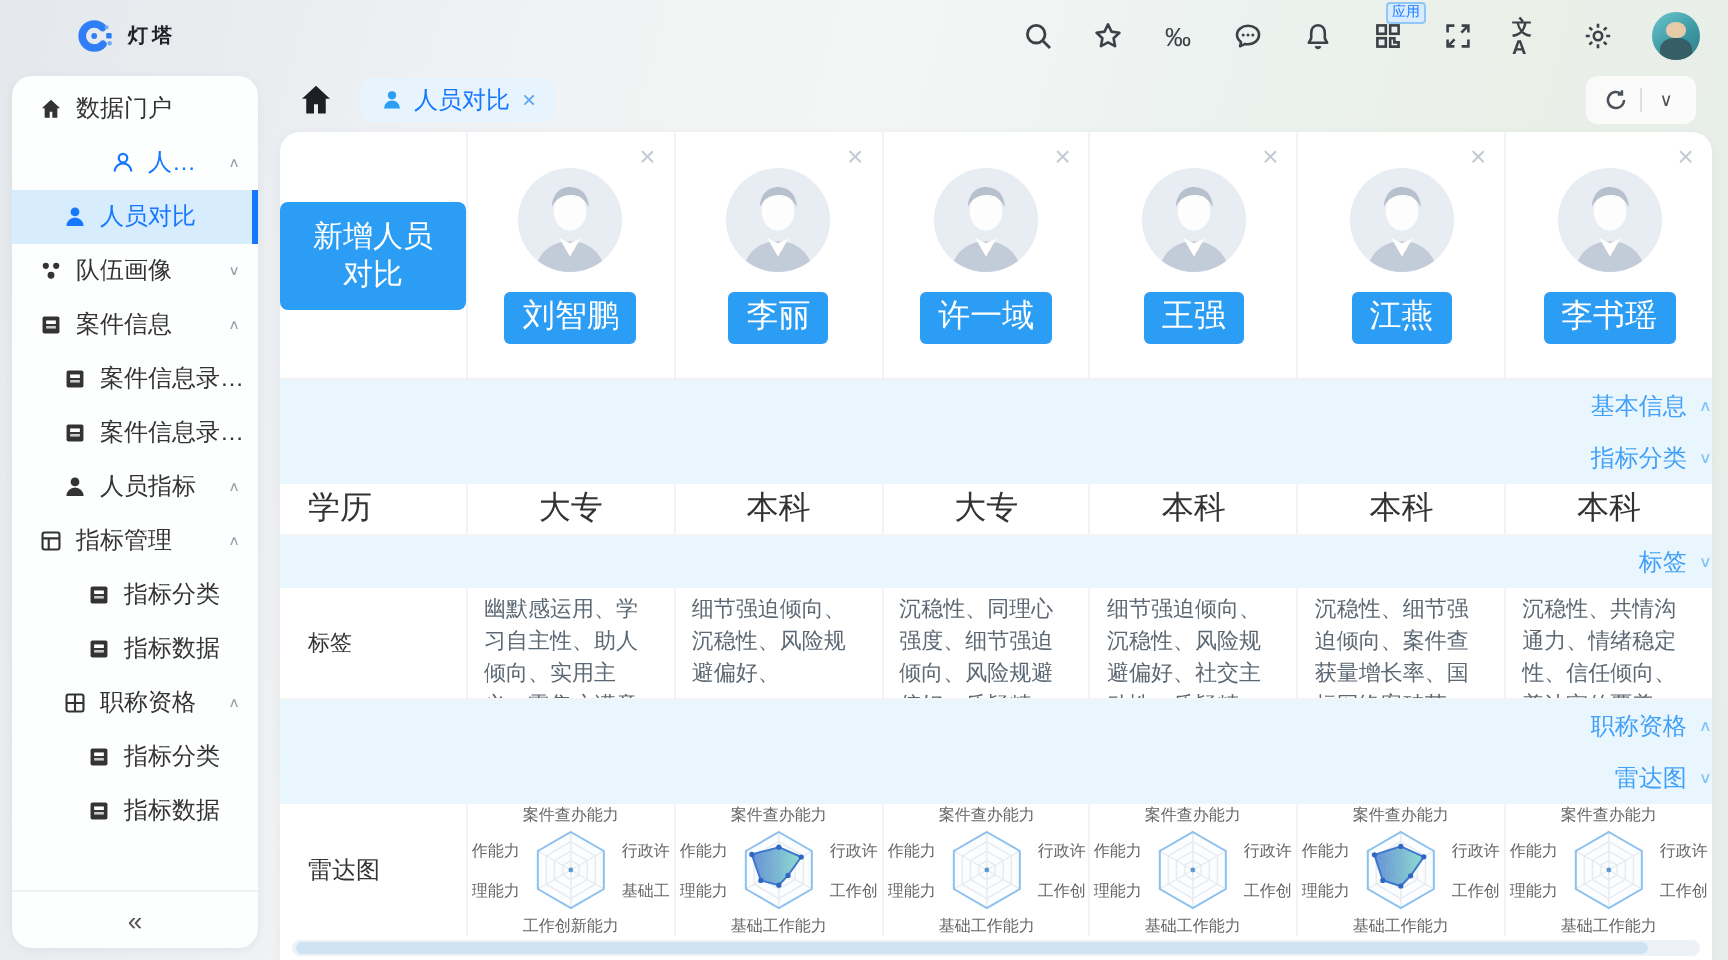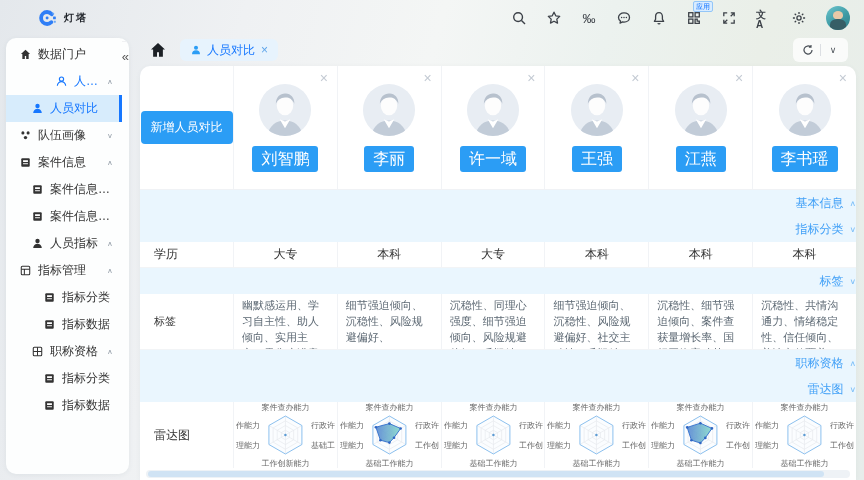--- a/index.html
+++ b/index.html
@@ -18,21 +18,21 @@
   .logo-text { font-size:10px; font-weight:bold; color:#1f2329; letter-spacing:2px; }
   .topbar-right { margin-left:auto; display:flex; align-items:center; gap:19px; }
   .tb-icon { width:16px; height:16px; color:#3c4148; position:relative; cursor:pointer; display:grid; place-items:center; }
   .icon-txt { font-size:12px; line-height:1; color:currentColor; }
   .badge-mini { position:absolute; top:-9px; left:7px; background:#d9ecff; border:1px solid #93c6f8; color:#1677ff; font-size:7px; line-height:9px; padding:0 2px; border-radius:2px; white-space:nowrap; }
   .avatar-sm { width:24px; height:24px; border-radius:50%; background:linear-gradient(145deg,#6cc5ce 0%,#3d9aa4 55%,#2f7d86 100%); position:relative; overflow:hidden; flex:none; cursor:pointer; }
   .avatar-sm::after { content:""; position:absolute; left:7px; top:5px; width:10px; height:8px; border-radius:50% 50% 45% 45%; background:#e8c9a8; }
   .avatar-sm::before { content:""; position:absolute; left:4px; top:13px; width:16px; height:12px; border-radius:45% 45% 0 0; background:#365e66; }
 
   
-  .sidebar { position:absolute; left:6px; top:38px; bottom:6px; width:123px; background:#fdfefe; border-radius:10px; box-shadow:0 1px 5px rgba(60,80,100,.07); display:flex; flex-direction:row; overflow:hidden; padding-top:3px; }
+  .sidebar { position:absolute; left:6px; top:38px; bottom:6px; width:123px; background:#fdfefe; border-radius:10px; box-shadow:0 1px 5px rgba(60,80,100,.07); display:flex; flex-direction:column; overflow:hidden; padding-top:3px; }
   .side-list { flex:1; overflow:hidden; }
   .side-item { height:27px; display:flex; align-items:center; gap:6px; padding-left:13px; font-size:12px; color:#333; cursor:pointer; white-space:nowrap; }
   .side-item.lvl1 { padding-left:25px; }
   .side-item.lvl2 { padding-left:37px; }
   .side-item .si-ico { width:13px; height:13px; flex:none; }
   .side-item .si-label { overflow:hidden; text-overflow:ellipsis; }
   .side-item .side-chev { margin-left:auto; margin-right:9px; font-size:8px; color:#9aa3ad; transform:scaleY(.85); }
   .side-item.active { color:#1677ff;margin-left:36px; }
   .side-item.selected { background:#d7ecfc; color:#1677ff; border-right:3px solid #1677ff; }
   .side-footer { height:29px; border-top:1px solid #f0f1f3; display:grid; place-items:center; color:#555; font-size:13px; cursor:pointer; flex:none; }
@@ -50,30 +50,30 @@
 
   
   .main-card { position:absolute; left:140px; right:8px; top:66px; bottom:0; background:#fff; border-radius:10px 10px 0 0; overflow:hidden; display:flex; flex-direction:column; box-shadow:0 1px 5px rgba(60,80,100,.06); }
   .grid-row { display:flex; flex:none; }
   .cell { flex:1; border-right:1px solid #f1f3f6; position:relative; min-width:0; }
   .grid-row .cell:last-child { border-right:none; }
   .cell-label { width:94px; flex:none; }
 
   .header-row { height:124px; border-bottom:1px solid #f0f2f5; }
   .add-cell { display:grid; place-items:center; }
-  .add-btn { background:#2b9df5; color:#fff; font-size:12px; border:none; border-radius:4px; padding:8px 10px; cursor:pointer; font-family:inherit; }
+  .add-btn { background:#2b9df5; color:#fff; font-size:15px; border:none; border-radius:4px; padding:8px 10px; cursor:pointer; font-family:inherit; }
   .person-cell { display:flex; flex-direction:column; align-items:center; justify-content:center; gap:9px; }
   .close-x { position:absolute; top:5px; right:9px; color:#c3cad3; font-size:14px; line-height:1; cursor:pointer; }
   .avatar-lg { width:54px; height:54px; }
   .name-badge { background:#2b9df5; color:#fff; font-size:16px; padding:3px 9px; border-radius:3px; line-height:1.2; cursor:pointer; }
 
   .section-row { height:26px; background:#eaf6fe; display:flex; align-items:center; padding-left:14px; gap:6px; color:#41a0f7; font-size:12px; cursor:pointer;justify-content:flex-end; }
   .section-chev { font-size:9px; color:#7fc0f8; transform:scaleY(.85); }
 
-  .edu-row { height:26px; border-bottom:1px solid #f2f4f6; font-size:12px; color:#333; }
+  .edu-row { height:26px; border-bottom:1px solid #f2f4f6; font-size:16px; color:#333; }
   .edu-row .cell { display:grid; place-items:center; }
   .edu-row .cell-label, .tags-row .cell-label, .radar-row .cell-label { display:flex; align-items:center; padding-left:14px; color:#333; }
 
   .tags-row { height:56px; border-bottom:1px solid #f2f4f6; font-size:11px; color:#5c6873; }
   .tag-cell { padding:4px 8px; line-height:1.45; overflow:hidden; }
 
   .radar-row { flex:1; font-size:12px; overflow:hidden; }
   .radar-cell { padding:0; }
 
   .hscroll { height:8px; background:#eef2f6; border-radius:4px; margin:2px 6px; position:relative; flex:none; cursor:pointer; }

